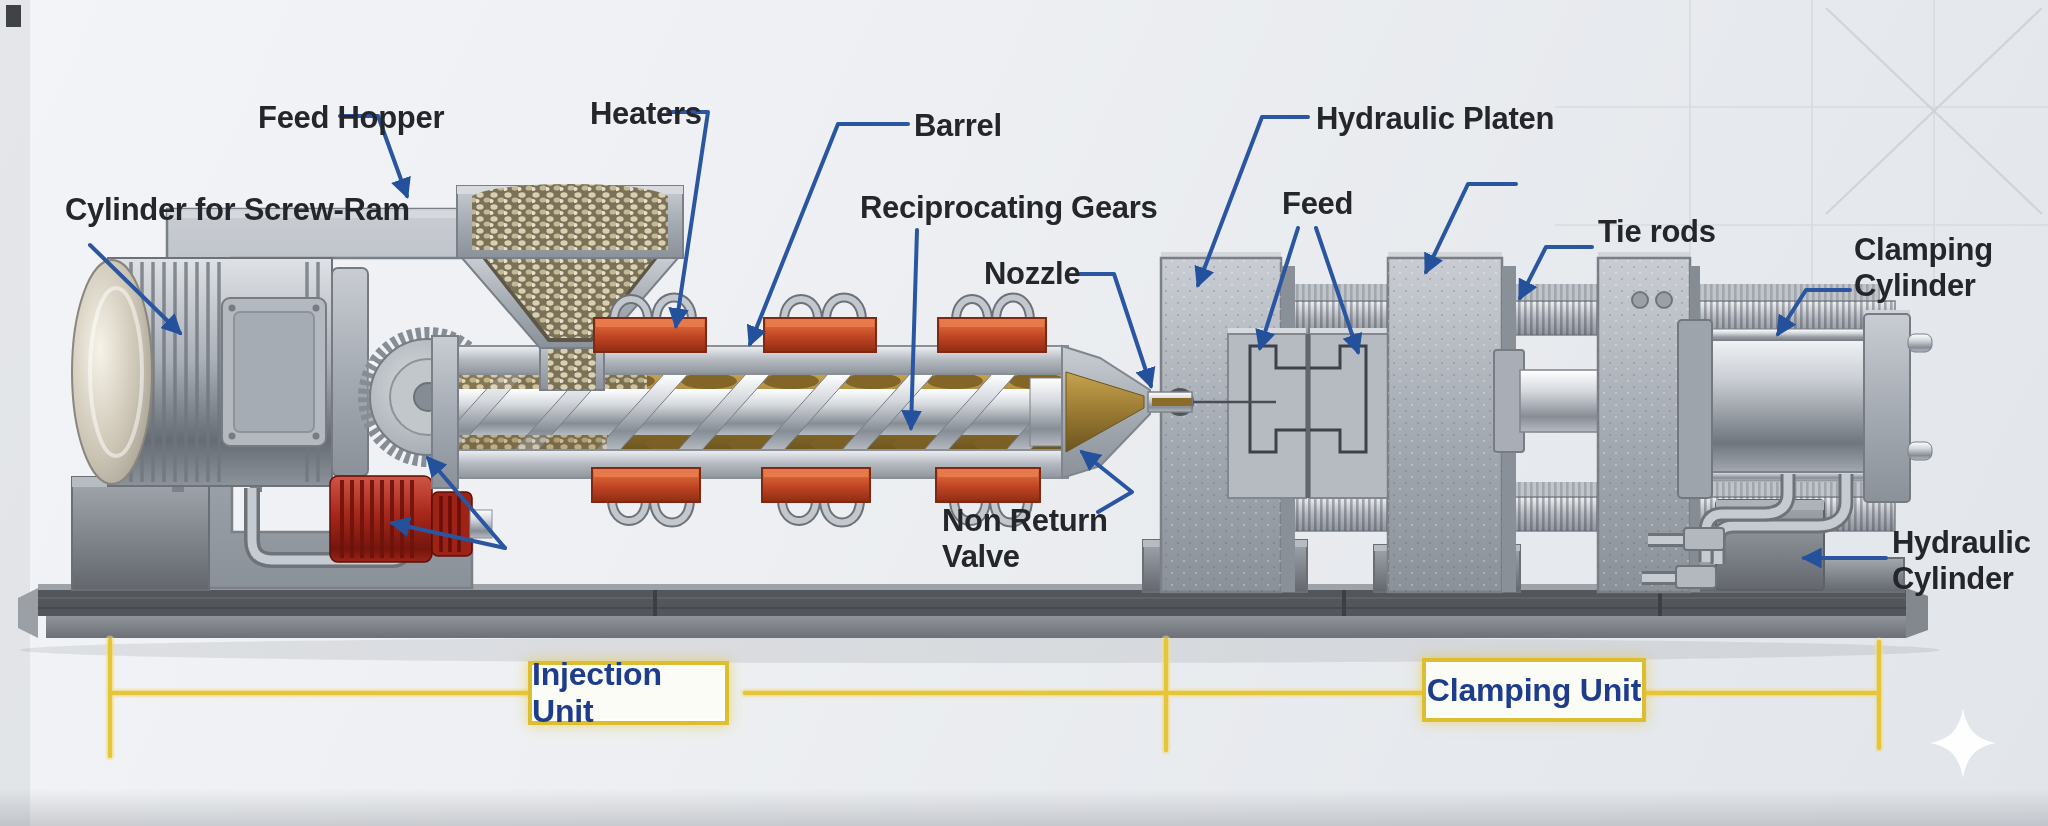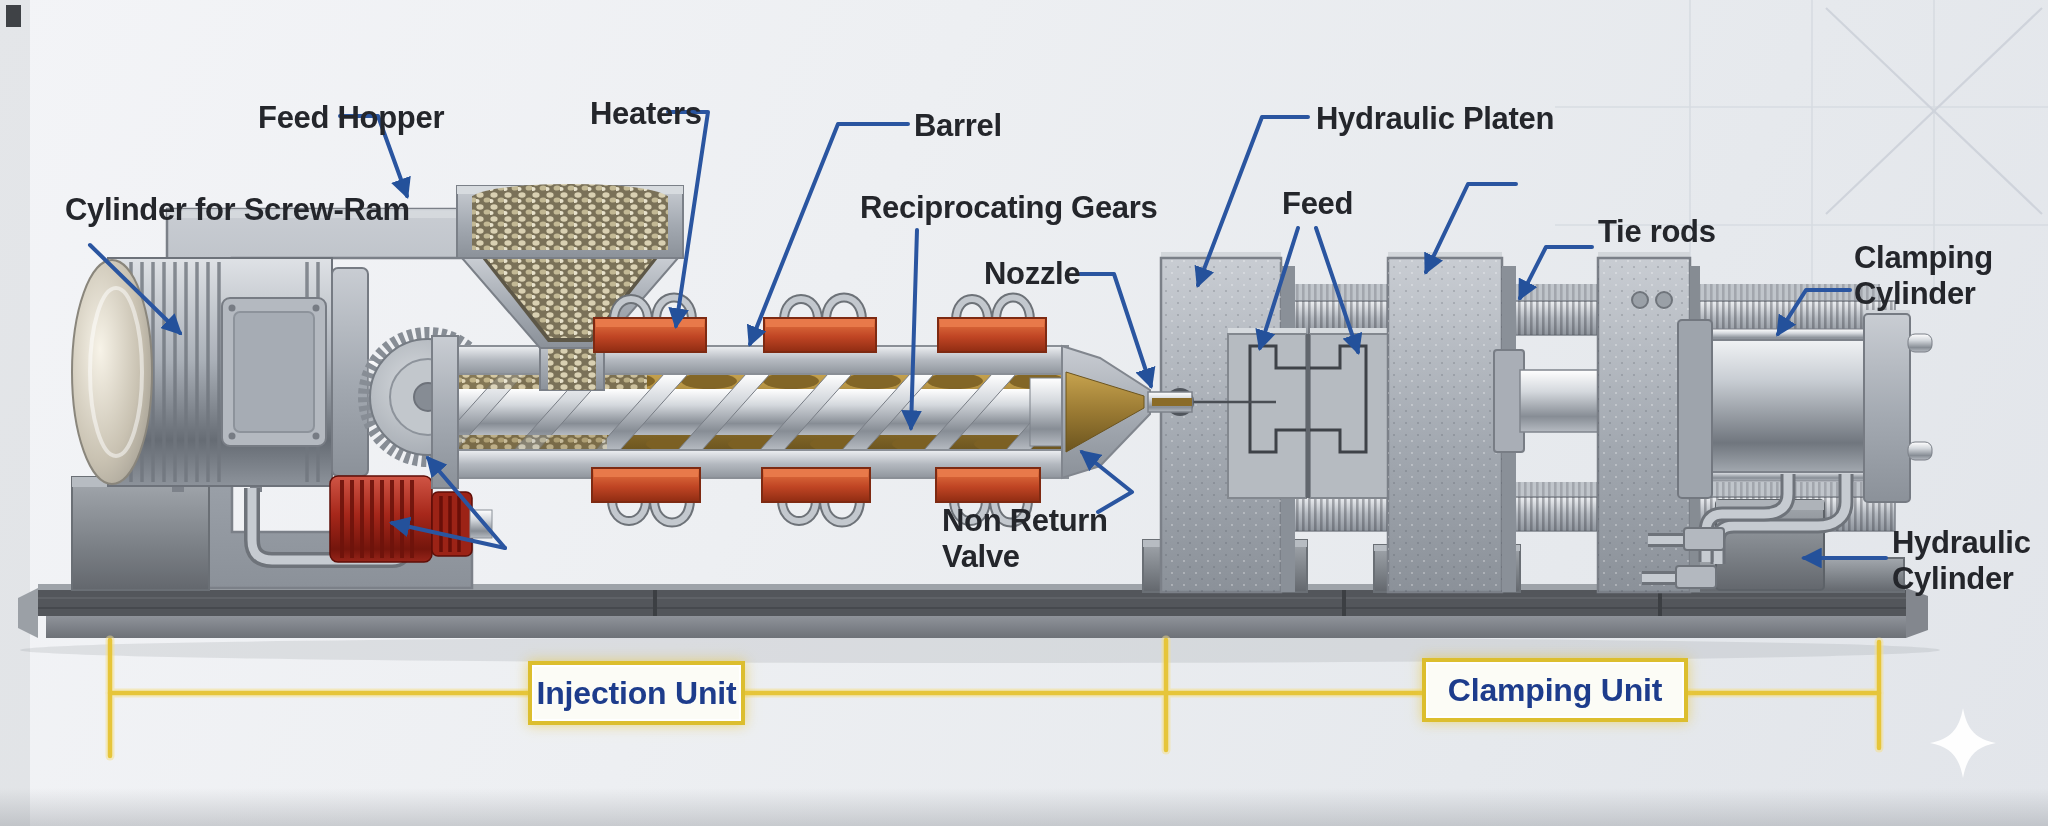--- a/index.html
+++ b/index.html
@@ -428,29 +428,29 @@
 
 <div class="lbl" style="left:65px;top:192px">Cylinder for Screw-Ram</div>
 <div class="lbl" style="left:258px;top:100px">Feed Hopper</div>
 <div class="lbl" style="left:590px;top:96px">Heaters</div>
 <div class="lbl" style="left:914px;top:108px">Barrel</div>
 <div class="lbl" style="left:860px;top:190px">Reciprocating Gears</div>
 <div class="lbl" style="left:984px;top:256px">Nozzle</div>
 <div class="lbl" style="left:1316px;top:101px">Hydraulic Platen</div>
 <div class="lbl" style="left:1282px;top:186px">Feed</div>
 <div class="lbl" style="left:1598px;top:214px">Tie rods</div>
-<div class="lbl" style="left:1854px;top:240px">
+<div class="lbl" style="left:1854px;top:232px">
   <span class="ln">Clamping</span>
   <span class="ln">Cylinder</span>
 </div>
 <div class="lbl" style="left:942px;top:503px">
   <span class="ln">Non Return</span>
   <span class="ln">Valve</span>
 </div>
 <div class="lbl" style="left:1892px;top:525px">
   <span class="ln">Hydraulic</span>
   <span class="ln">Cylinder</span>
 </div>
 
-<div class="unitbox" style="left:528px;top:661px;width:217px">Injection Unit</div>
-<div class="unitbox" style="left:1422px;top:658px;width:266px">Clamping Unit</div>
+<div class="unitbox" style="left:528px;top:661px;width:201px">Injection Unit</div>
+<div class="unitbox" style="left:1422px;top:658px;width:224px">Clamping Unit</div>
 
 </div>
 
 </body></html>

